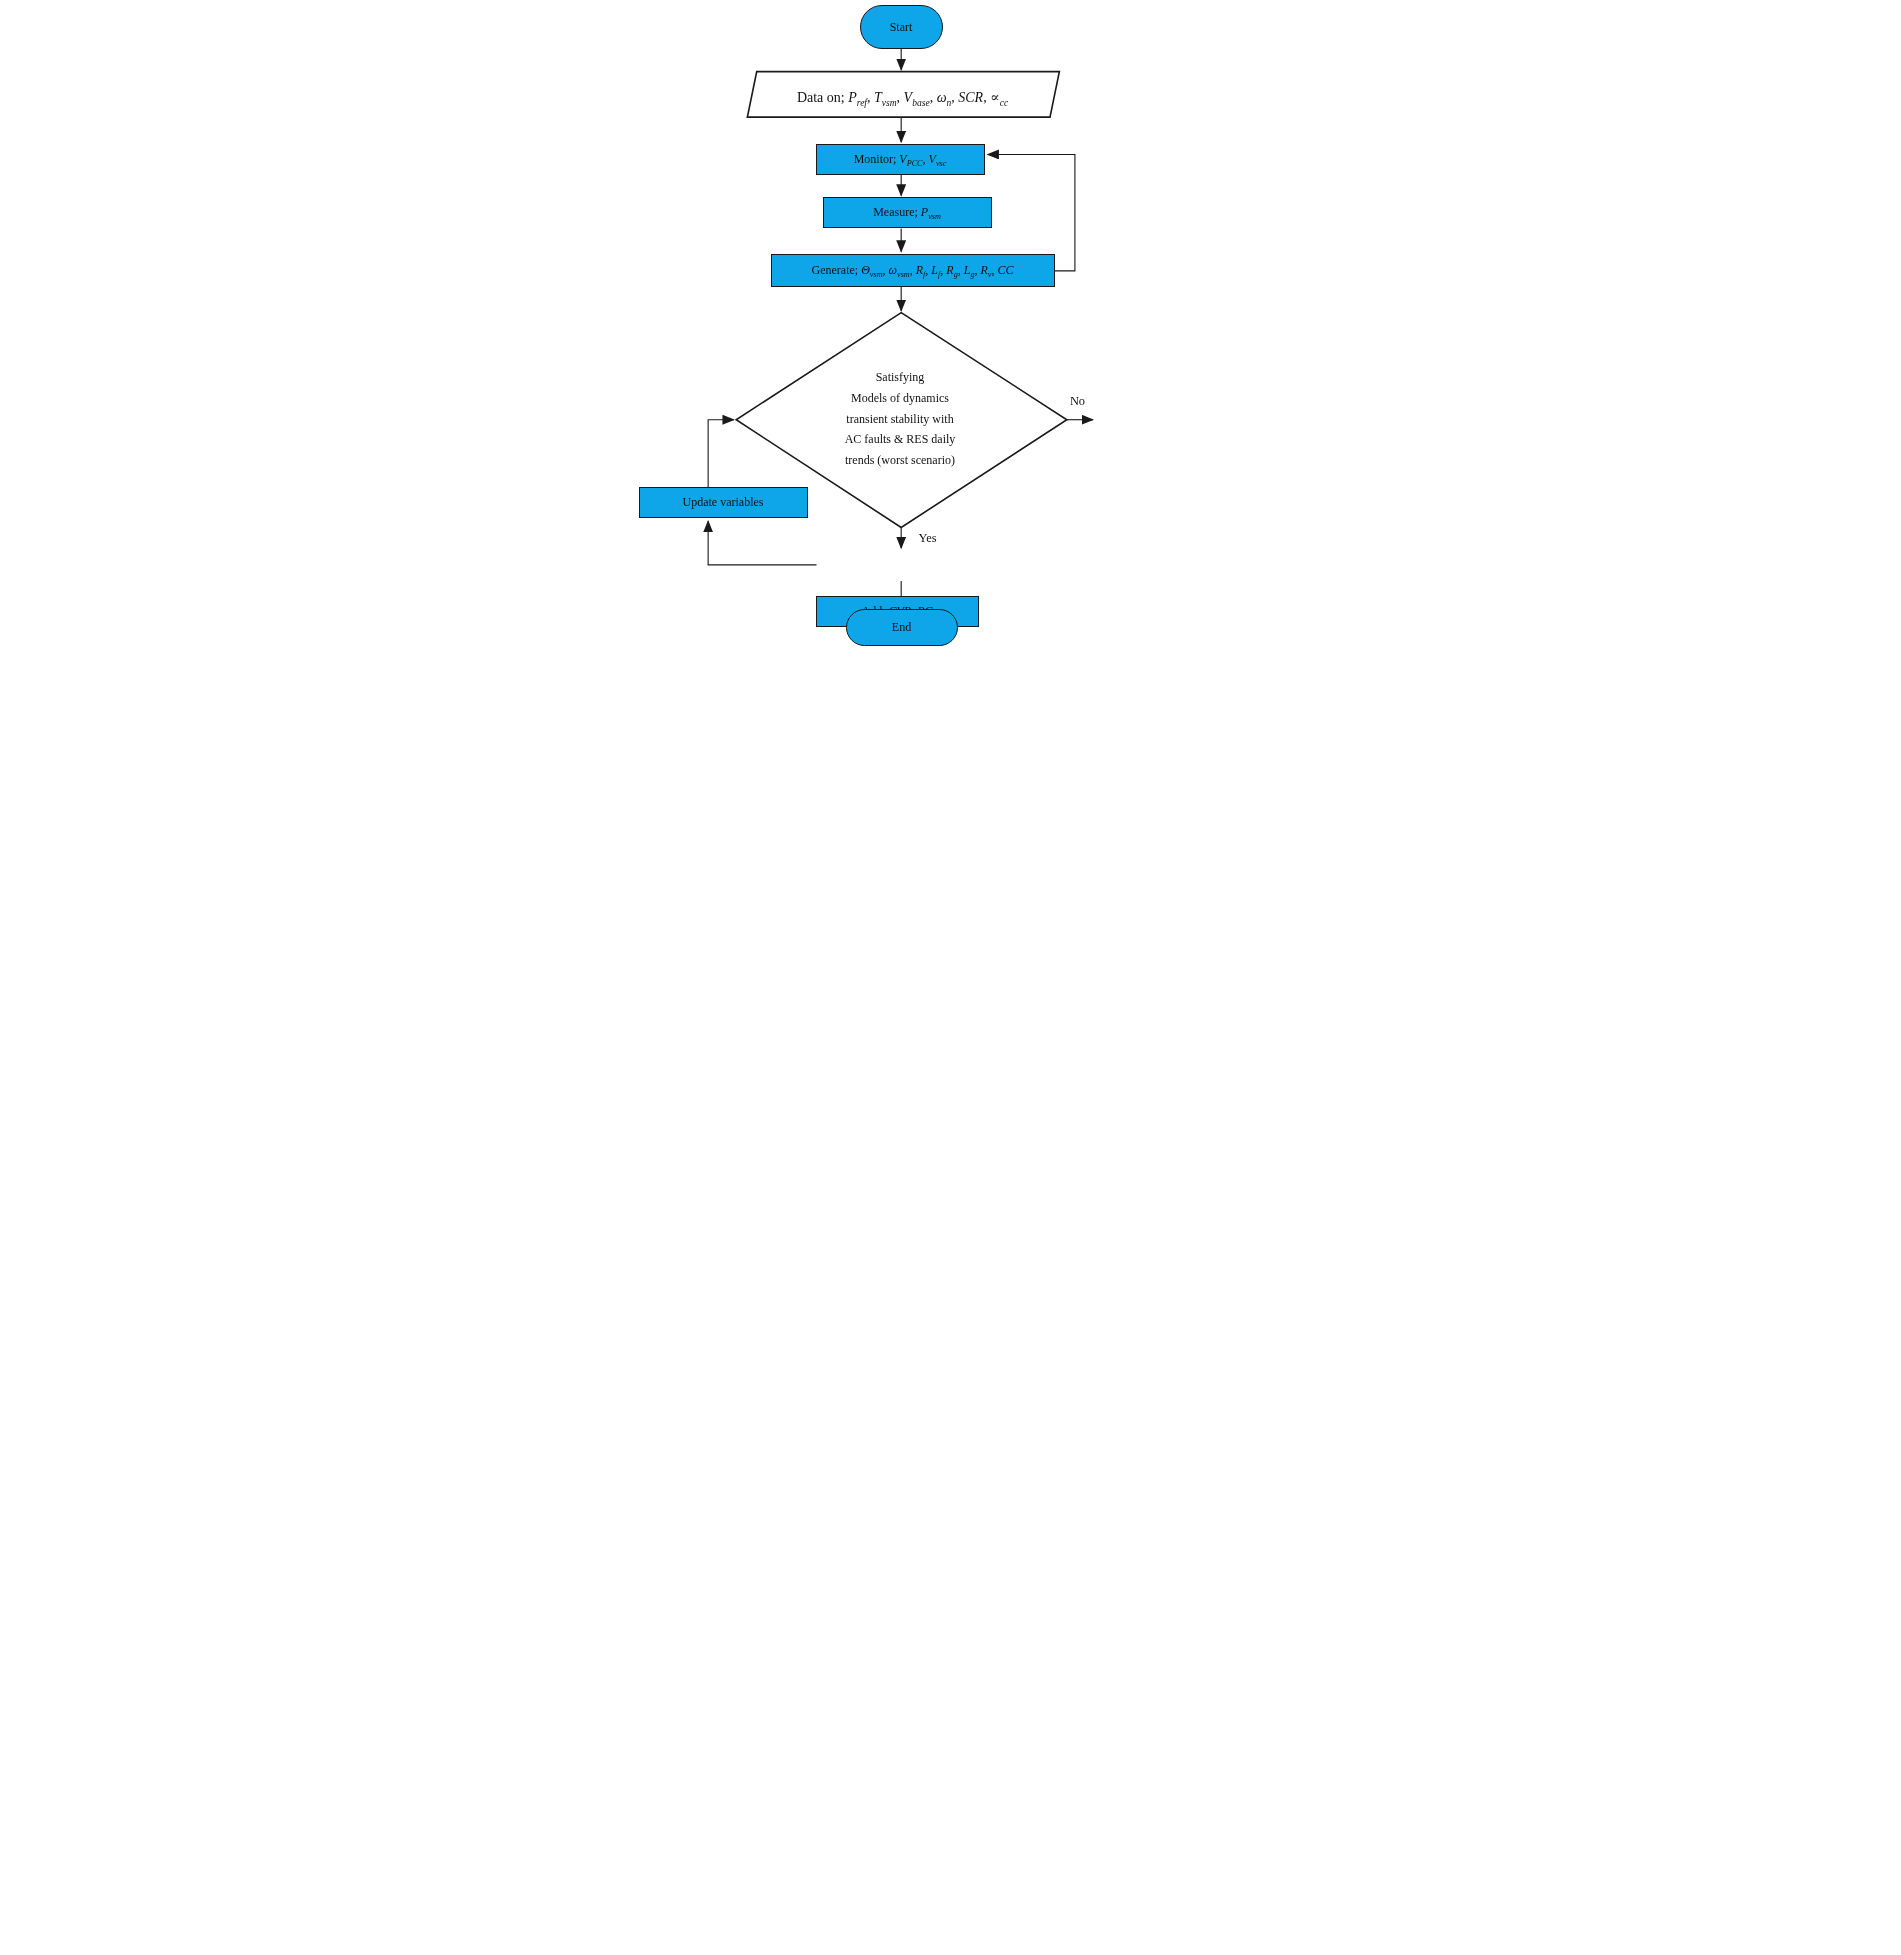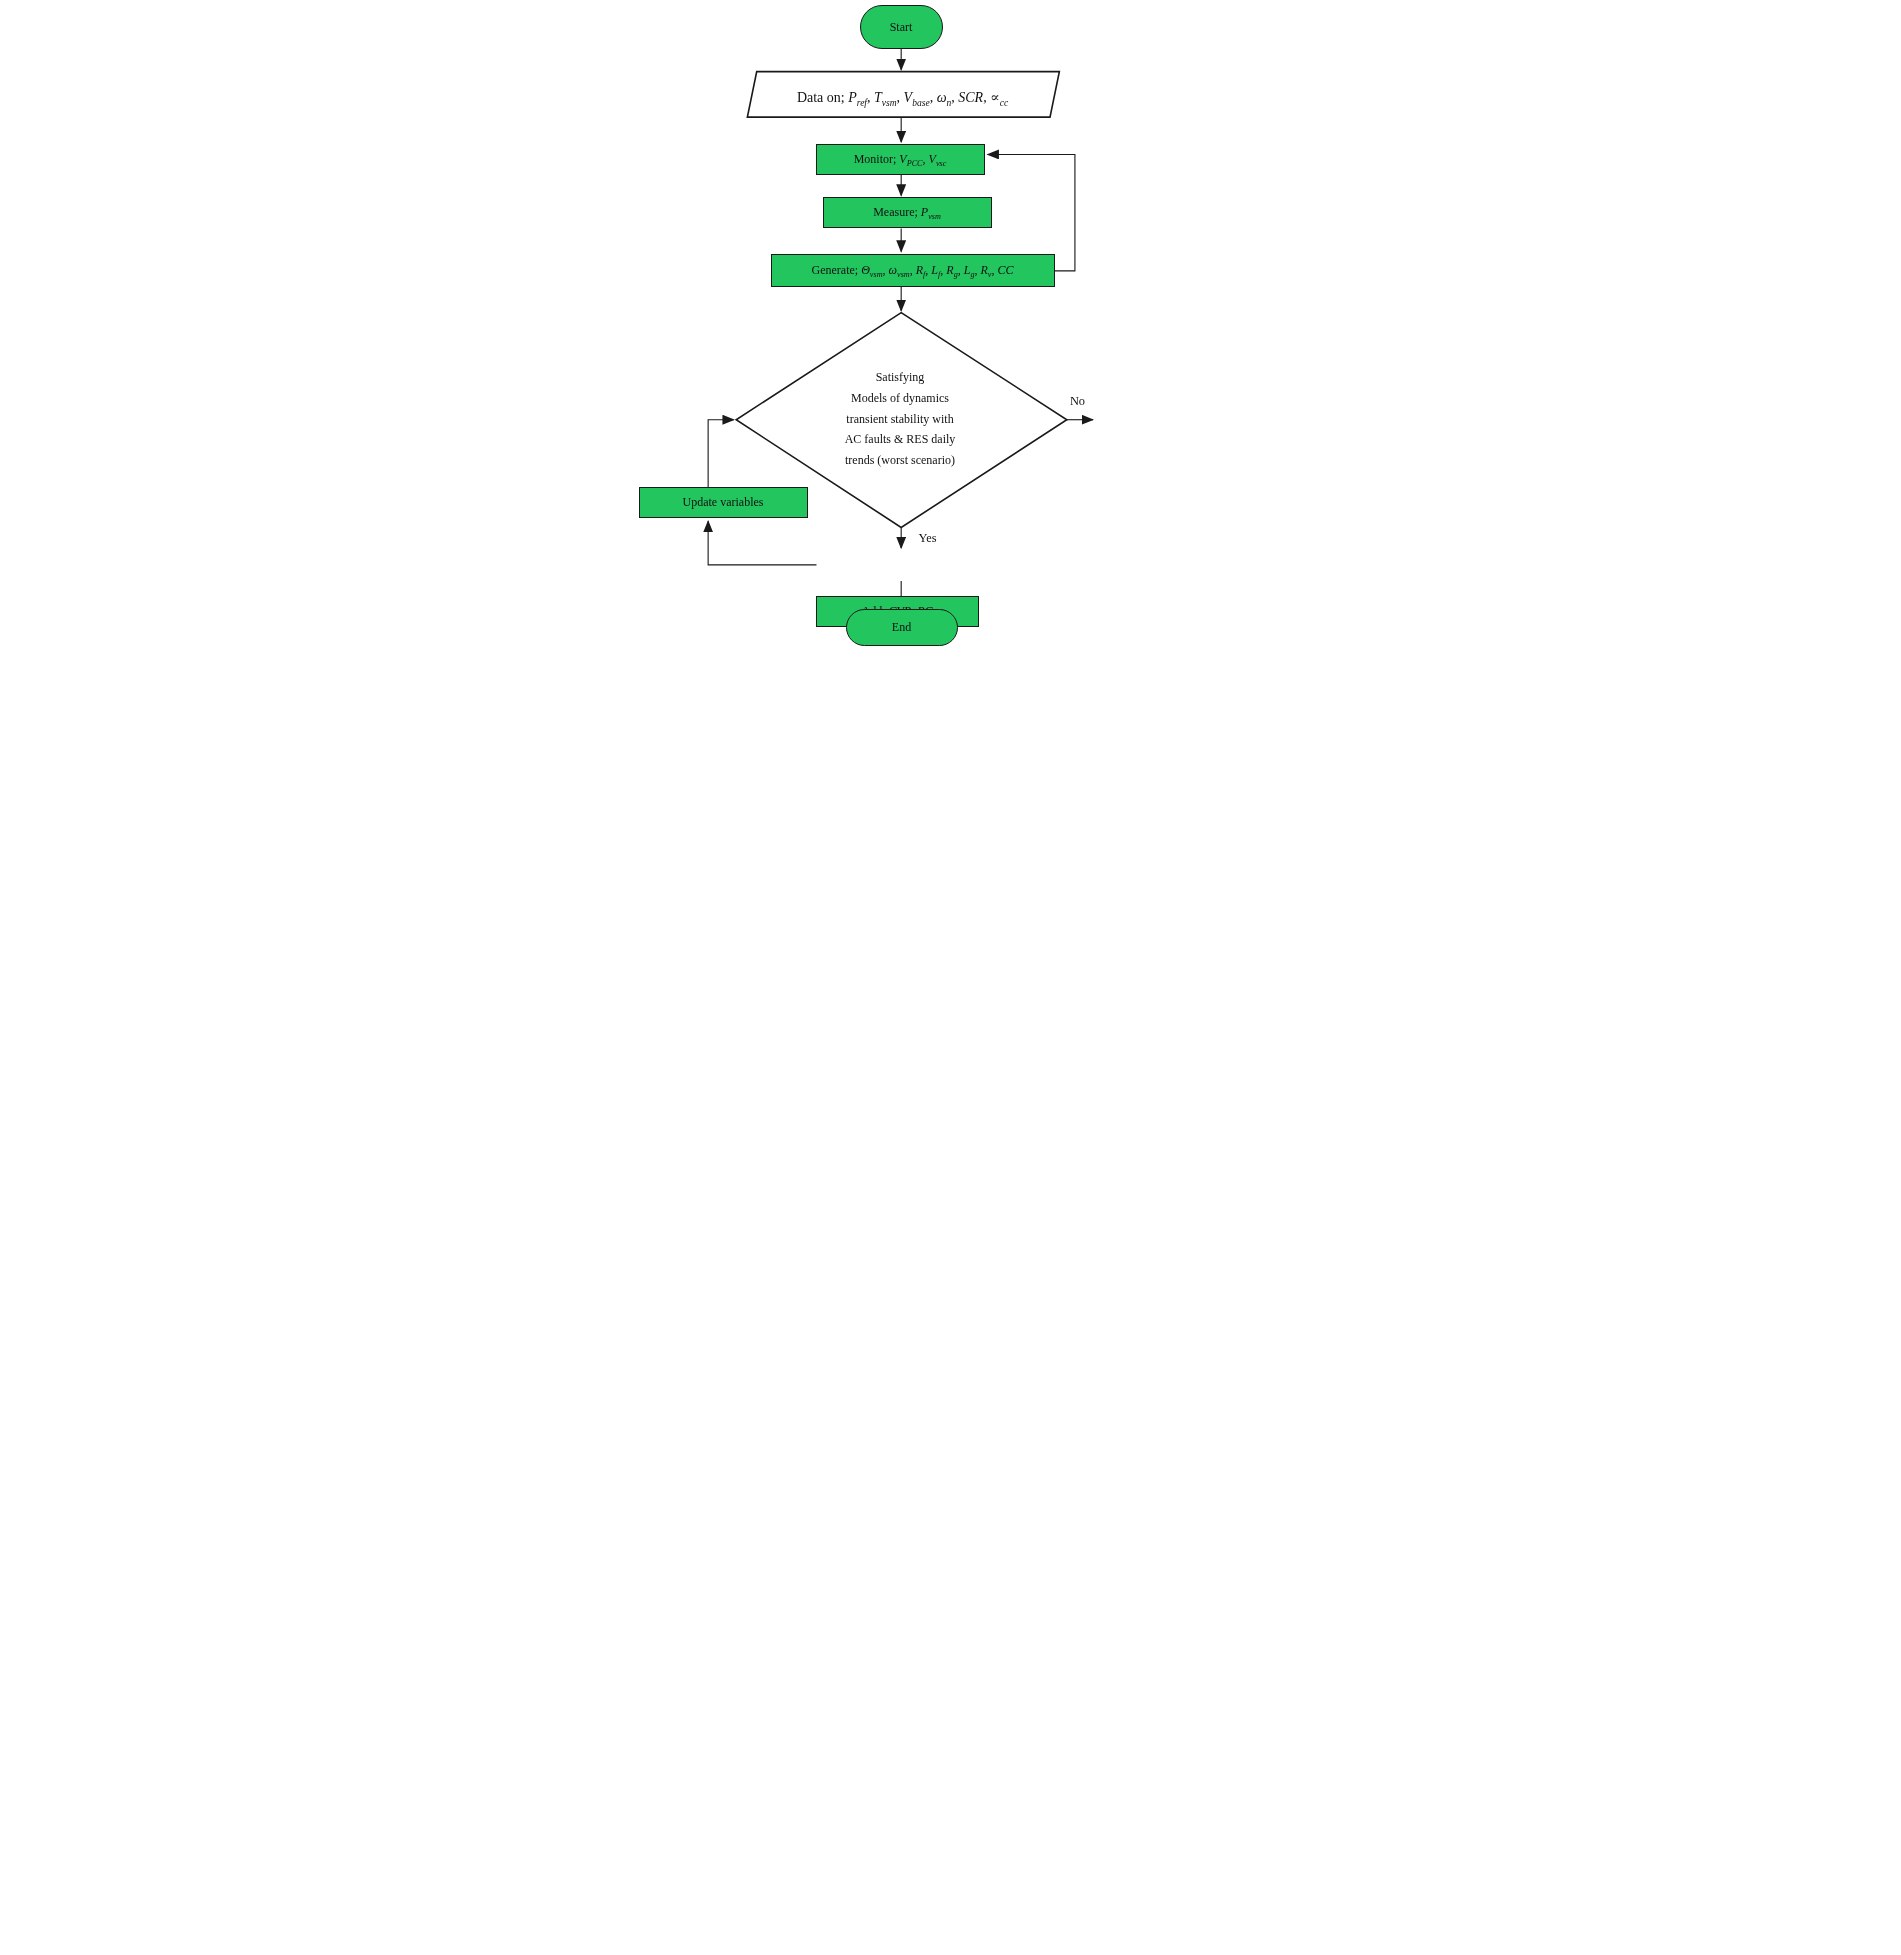--- a/index.html
+++ b/index.html
@@ -28,21 +28,21 @@
   }
   .shape {
     fill: #ffffff;
     stroke: #1a1a1a;
     stroke-width: 2.6;
   }
   .node {
     position: absolute;
     z-index: 1;
     box-sizing: border-box;
-    background: #22c55e;
+    background: #0ea5e9;
     border: 1.9px solid #1a1a1a;
     color: #111111;
     display: flex;
     align-items: center;
     justify-content: center;
     text-align: center;
     font-size: 12px;
     line-height: 1.25;
     white-space: nowrap;
   }

